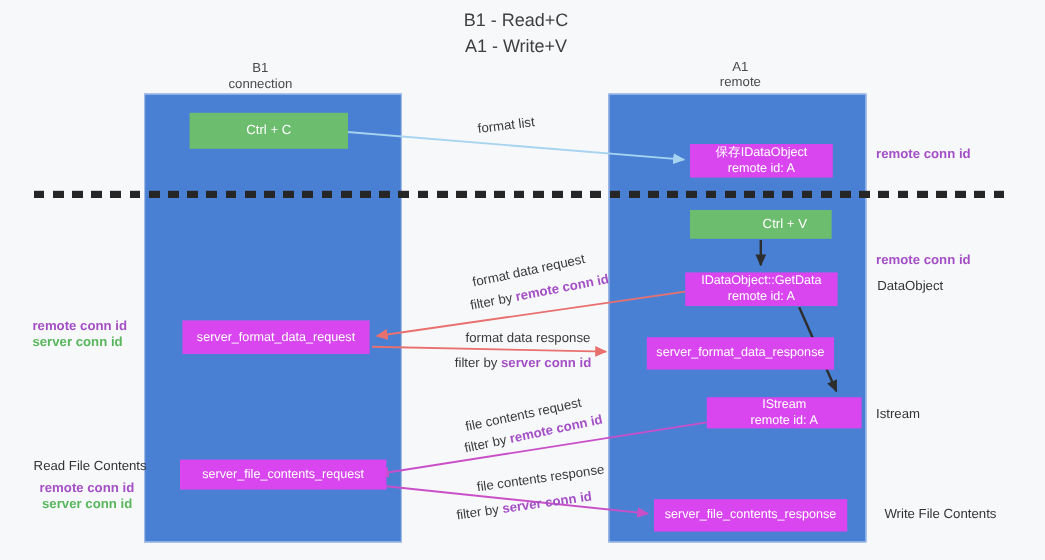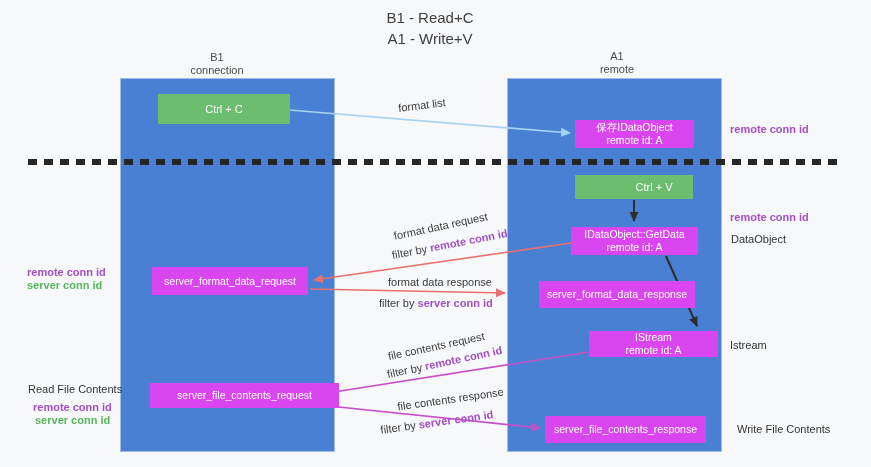--- a/index.html
+++ b/index.html
@@ -103,21 +103,21 @@
 
   <div class="box orange" style="left:509px;top:281px;width:156px;height:27px;margin-left:30px;">
     <span>server_format_data_response</span>
   </div>
 
   <div class="box orange" style="left:589px;top:331px;width:129px;height:26px;">
     <span>IStream</span>
     <span>remote id: A</span>
   </div>
 
-  <div class="box orange" style="left:150px;top:383px;width:189px;height:25px;">
+  <div class="box orange" style="left:150px;top:383px;width:172px;height:25px;">
     <span>server_file_contents_request</span>
   </div>
 
   <div class="box orange" style="left:545px;top:416px;width:161px;height:27px;">
     <span>server_file_contents_response</span>
   </div>
 
   <div class="flow-label" style="left:398px;top:99px;transform:rotate(-7deg);">format list</div>
 
   <div class="flow-label" style="left:393px;top:220px;transform:rotate(-12deg);">format data request</div>

